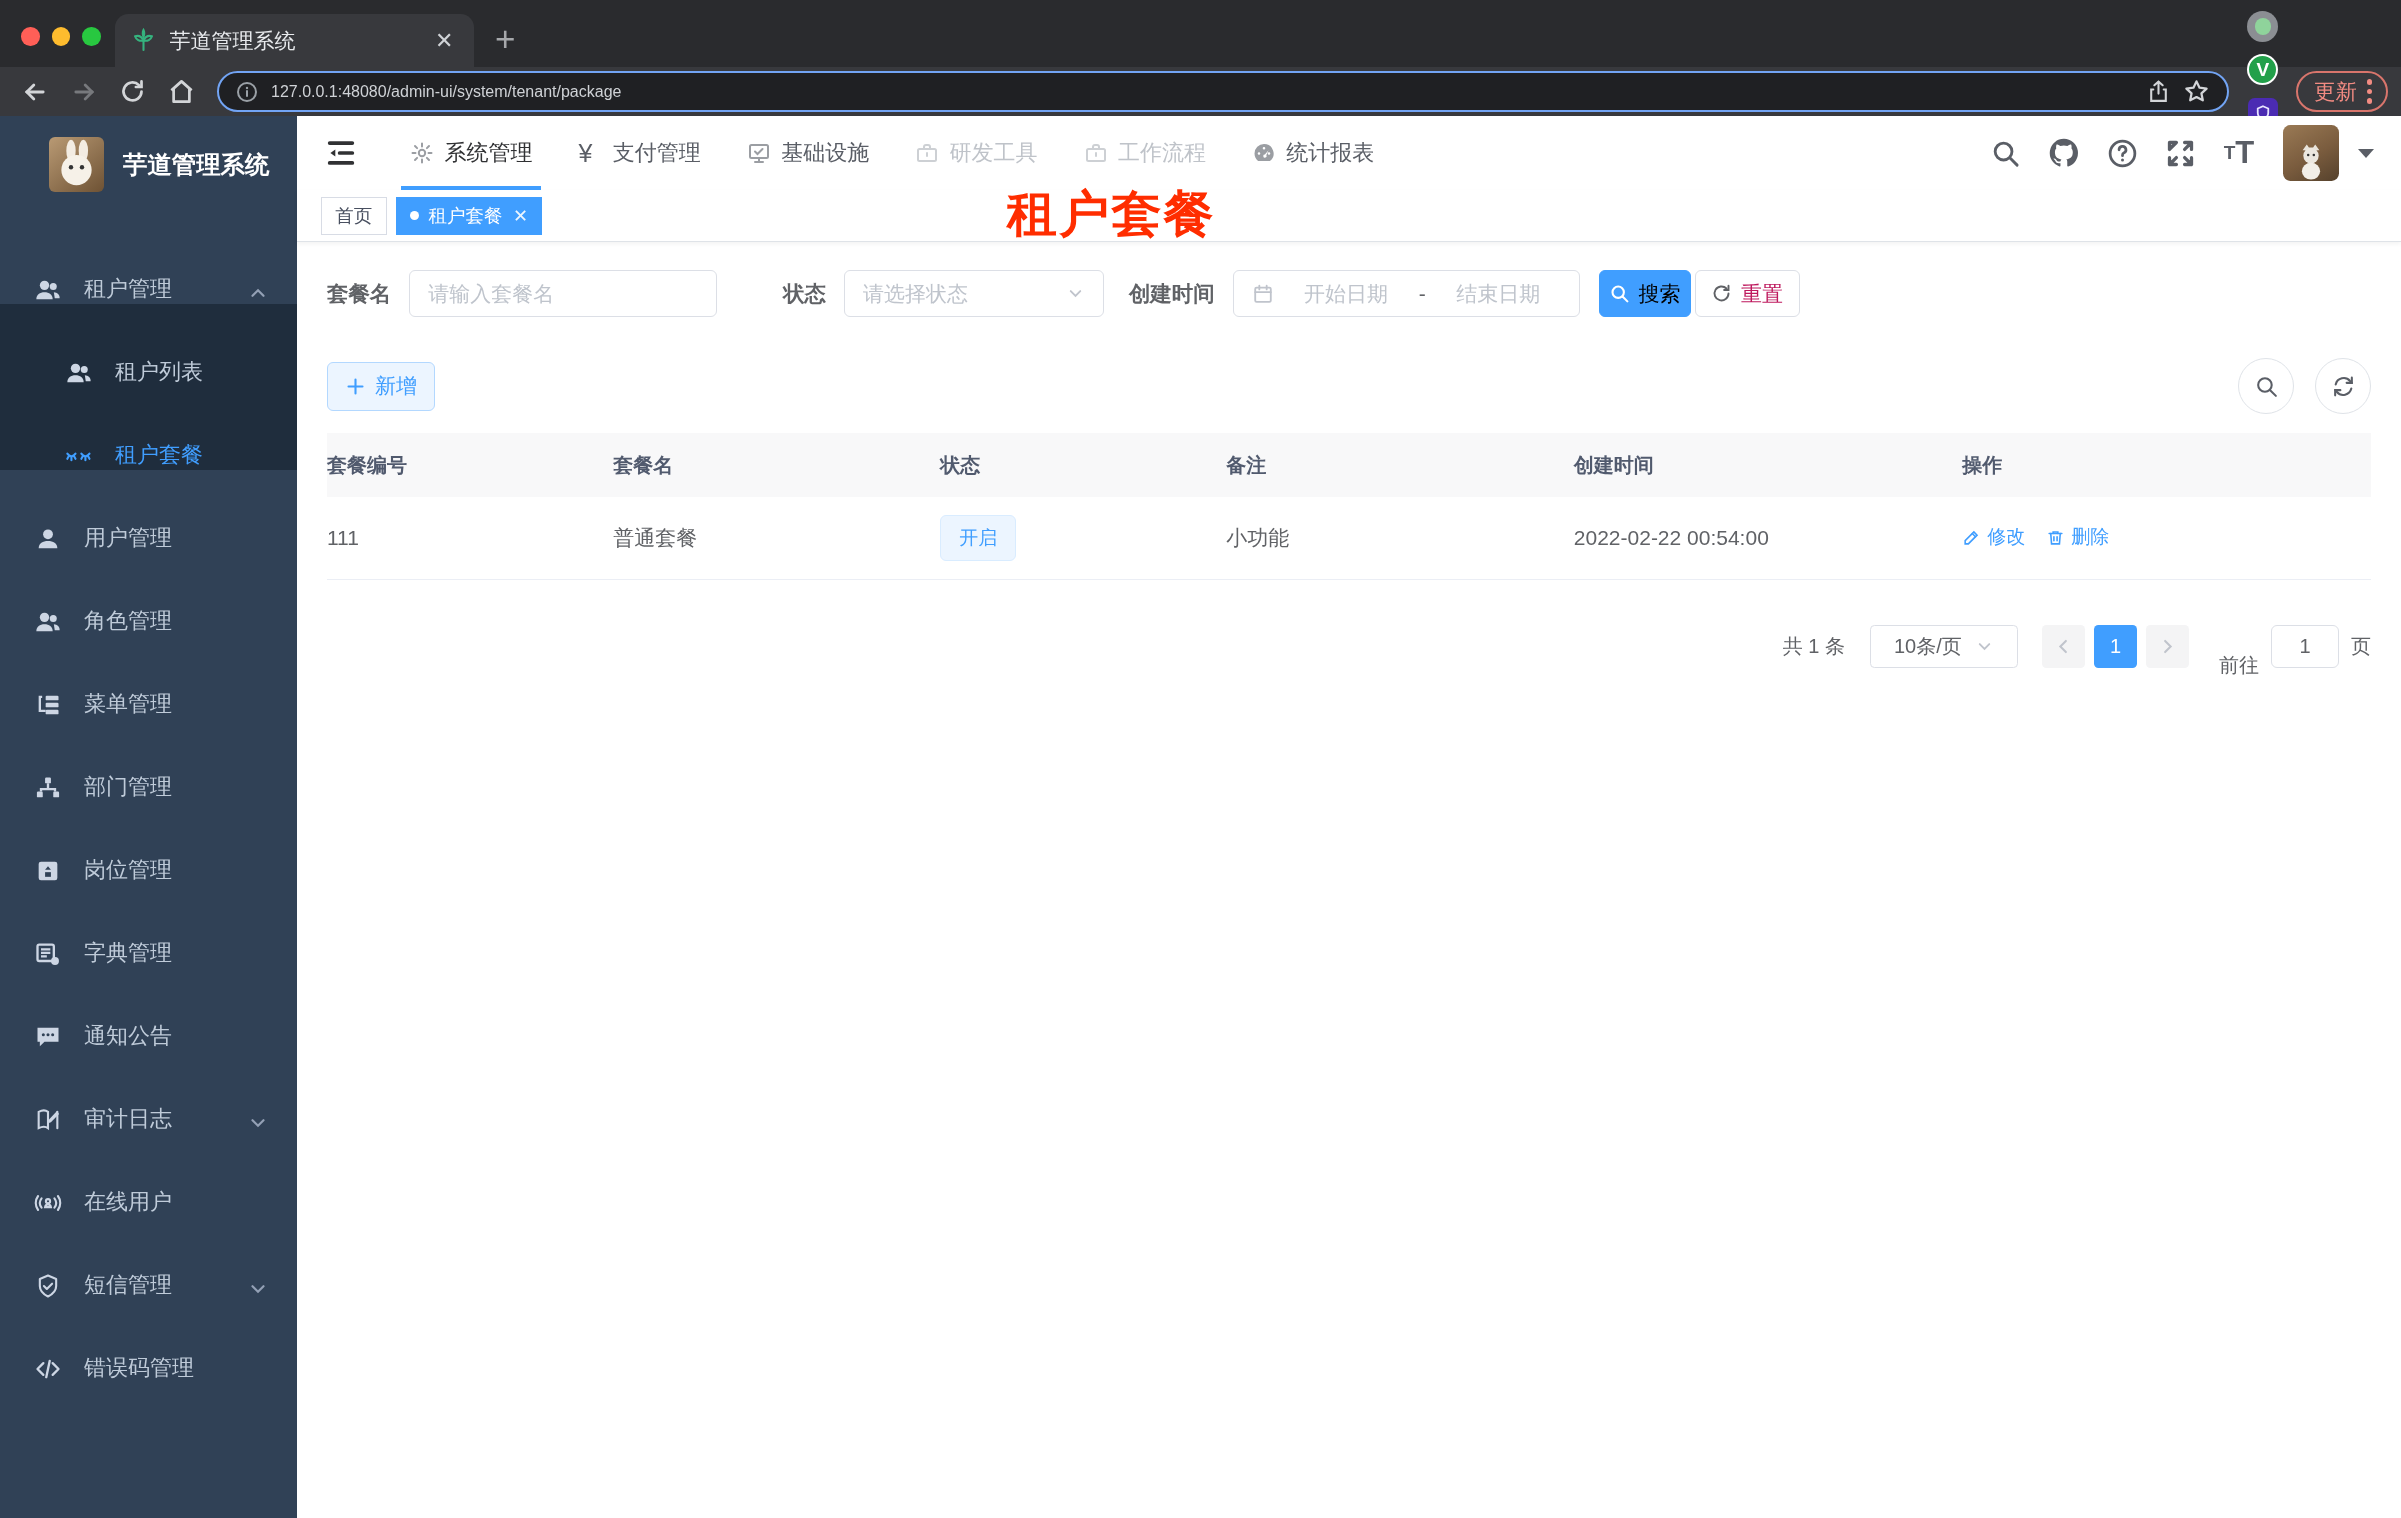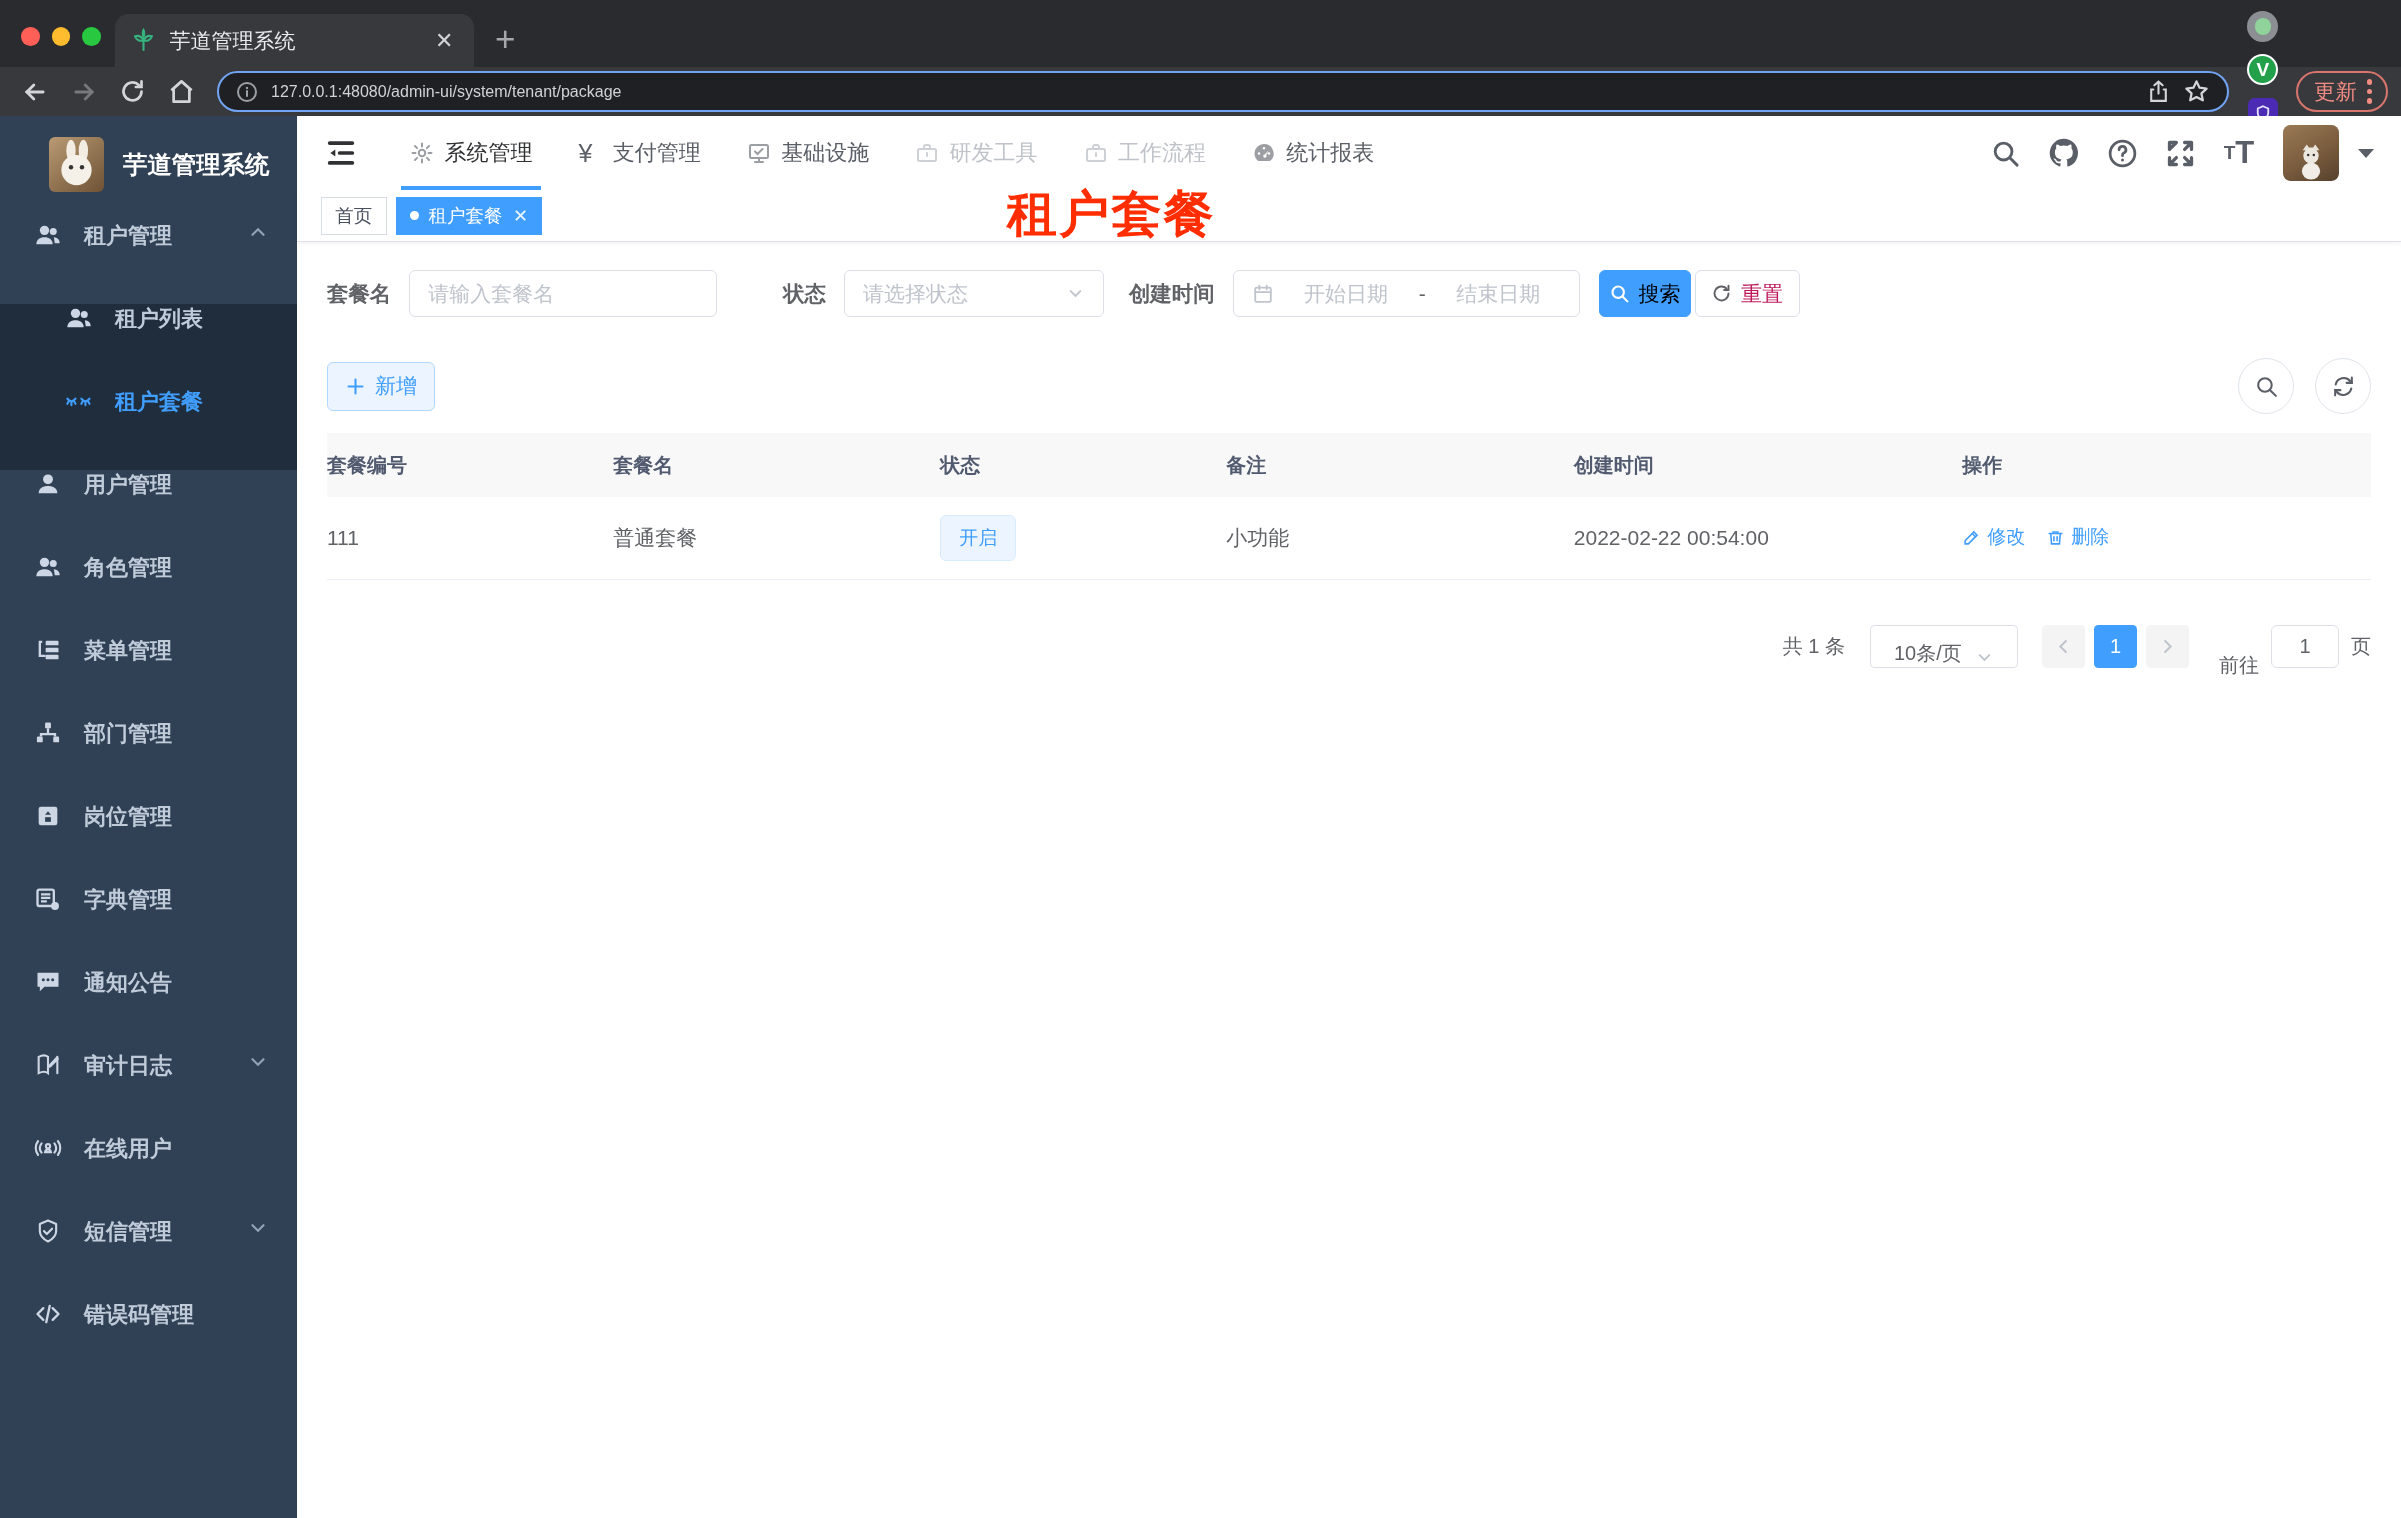--- a/index.html
+++ b/index.html
@@ -47,21 +47,21 @@
   .kebab { display:flex; flex-direction:column; gap:4.4px; }
   .kebab i { width:5.2px; height:5.2px; border-radius:50%; background:#f28b82; }
 
   
   .app { display:flex; height:1403px; }
   .sidebar { width:297px; background:#304156; color:#bfcbd9; flex-shrink:0; }
   .logo { height:77px; display:flex; align-items:center; padding:0 0 0 49px; gap:19px; margin-top:10.4px; }
   .logo .img { width:55px; height:55px; border-radius:6px; background:linear-gradient(140deg,#b99a74,#6e5234); position:relative; overflow:hidden; flex-shrink:0;}
   .logo .ttl { color:#fff; font-size:24.4px; font-weight:bold; white-space:nowrap; }
   .menu { margin-top:18px; }
-  .mitem { height:83px; display:flex; align-items:flex-start; padding:0 30px 0 34px; font-size:22px; gap:22px; position:relative;font-weight:bold; }
+  .mitem { height:83px; display:flex; align-items:flex-end; padding:0 30px 0 34px; font-size:22px; gap:22px; position:relative; }
   .mitem .ic { width:28px; height:28px; color:#cdd6e4; flex-shrink:0; }
   .mitem .chev { position:absolute; right:28px; color:#93a0b5; width:22px; height:22px; }
   .submenu { background:#1f2d3d; }
   .submenu .mitem { padding-left:65px; }
   .mitem.active { color:#409eff; }
   .mitem.active .ic { color:#409eff; }
 
   .main { flex:1; position:relative; display:flex; flex-direction:column; background:#fff; }
   .hd { height:74px; display:flex; align-items:center; padding:0 27px; gap:4px; }
   .hamb { width:34px; height:34px; color:#303133; margin-right:27px; }
@@ -105,21 +105,21 @@
   .thead { display:flex; background:#f8f8f9; height:64px; align-items:center; color:#515a6e; font-weight:bold; font-size:20px; }
   .trowd { display:flex; height:83px; align-items:center; color:#606266; border-bottom:0.7px solid #ebeef5; background:#fff; }
   .cell { text-align:left; }
   .c1{width:14%} .c2{width:16%} .c3{width:14%} .c4{width:17%} .c5{width:19%} .c6{width:20%}
   .stag { display:inline-block; background:#ecf5ff; border:0.7px solid #d9ecff; color:#409eff; border-radius:6px; font-size:19px; padding:9px 18px; }
   .alink { color:#409eff; font-size:19px; display:inline-flex; align-items:center; gap:6px; }
   .alink .bic { width:19px; height:19px; }
   .alink + .alink { margin-left:21px; }
 
   .pager { display:flex; align-items:center; justify-content:flex-end; margin-top:34px; font-size:20px; color:#606266; }
-  .psel { width:148px; height:43px; border:0.7px solid #dcdfe6; border-radius:4.4px; display:flex; align-items:flex-end; justify-content:center; gap:13.3px; margin:0 24px 0 25px; color:#606266; }
+  .psel { width:148px; height:43px; border:0.7px solid #dcdfe6; border-radius:4.4px; display:flex; align-items:center; justify-content:center; gap:13.3px; margin:0 24px 0 25px; color:#606266; }
   .psel .chv { color:#c0c4cc; width:19px; height:19px; }
   .pbtn { width:43px; height:43px; border-radius:4.4px; background:#f4f4f5; color:#c0c4cc; display:flex; align-items:center; justify-content:center; }
   .pbtn.cur { background:#409eff; color:#fff; font-size:20px; margin:0 9px; }
   .goto { margin-left:30px;margin-top:38px; }
   .ginp { width:68px; height:43px; border:0.7px solid #dcdfe6; border-radius:6px; display:flex; align-items:center; justify-content:center; color:#606266; margin:0 12px; }
 </style>
 </head>
 <body>
 
 <div class="tabstrip">

